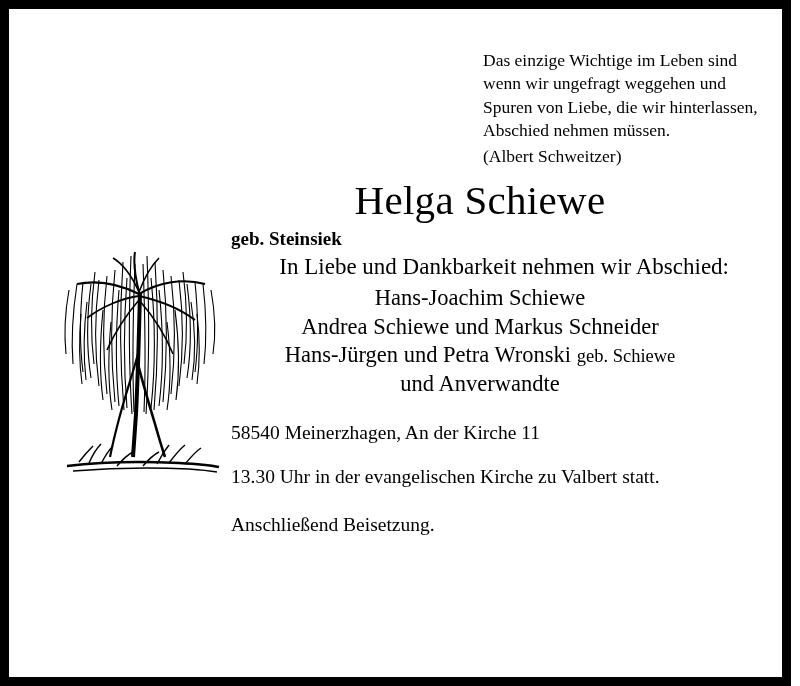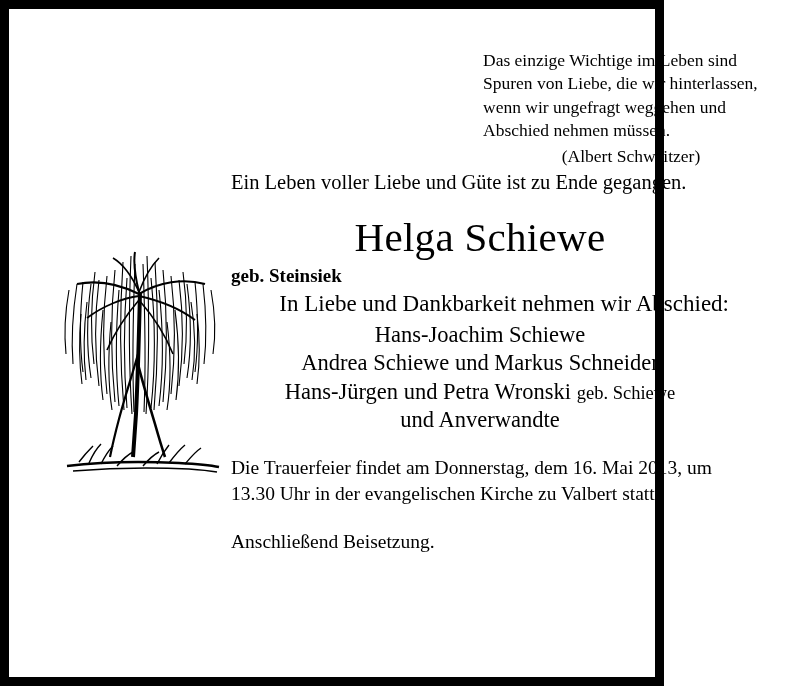--- a/index.html
+++ b/index.html
@@ -10,21 +10,21 @@
   body {
     width: 800px;
     height: 686px;
     font-family: "Liberation Serif", serif;
     color: #000000;
     overflow: hidden;
   }
   .obituary {
     position: relative;
     box-sizing: border-box;
-    width: 664px;
+    width: 791px;
     height: 686px;
     border: 9px solid #000000;
     background: #b91c1c;
   }
   .inner {
     position: relative;
     box-sizing: border-box;
     width: 100%;
     height: 100%;
     background: #ffffff;
@@ -36,21 +36,21 @@
     left: 474px;
     top: 40px;
     width: 300px;
     font-size: 17.5px;
     line-height: 1.33;
     text-align: left;
   }
   .quote-line { white-space: nowrap; }
   .quote-author {
     margin-top: 3px;
-    text-align: center;
+    text-align: left;
     padding-right: 4px;
     white-space: nowrap;
   }
 
   
   .tree {
     position: absolute;
     left: 30px;
     top: 205px;
     width: 200px;
@@ -126,22 +126,22 @@
   }
 </style>
 </head>
 <body>
 
 <div class="obituary">
   <div class="inner">
 
     <div class="quote">
       <div class="quote-line">Das einzige Wichtige im Leben sind</div>
+      <div class="quote-line">wenn wir ungefragt weggehen und</div>
       <div class="quote-line">Spuren von Liebe, die wir hinterlassen,</div>
-      <div class="quote-line">wenn wir ungefragt weggehen und</div>
       <div class="quote-line">Abschied nehmen müssen.</div>
       <div class="quote-author">(Albert Schweitzer)</div>
     </div>
 
     <div class="tree">
       <svg viewBox="0 0 200 265" width="200" height="265" aria-hidden="true">
         <g stroke="#000000" fill="none">
 
           <path d="M101 78 C100 120 99 160 97 200 C96 215 95 228 94 243" stroke-width="4"></path>
           <path d="M99 150 C104 170 110 190 116 210 C120 224 123 234 126 243" stroke-width="2.6"></path>
@@ -204,36 +204,35 @@
             <path d="M78 252 C84 245 88 241 94 238"></path>
             <path d="M104 252 C110 245 114 241 120 238"></path>
           </g>
           <path d="M28 252 C60 248 100 247 140 249 C158 250 170 251 180 253" stroke-width="2.4"></path>
           <path d="M34 257 C70 254 110 253 150 255 C164 256 172 257 178 258" stroke-width="1.6"></path>
         </g>
       </svg>
     </div>
 
     <div class="body-col">
-      <div class="lead">Ein Leben voller Liebe und Güte ist zu Ende gegangen.</div>
 
       <div class="name">Helga Schiewe</div>
       <div class="birthname">geb. Steinsiek</div>
 
       <div class="farewell-intro">In Liebe und Dankbarkeit nehmen wir Abschied:</div>
       <div class="family">
         <div><span>Hans-Joachim Schiewe</span></div>
         <div><span>Andrea Schiewe und Markus Schneider</span></div>
         <div><span>Hans-Jürgen und Petra Wronski</span> <span class="small">geb. Schiewe</span></div>
         <div><span>und Anverwandte</span></div>
       </div>
 
+      <div class="address">58540 Meinerzhagen, An der Kirche 11</div>
 
       <div class="service">
-        <div class="service-line">Die Trauerfeier findet am Donnerstag, dem 16. Mai 2013, um</div>
         <div class="service-line">13.30 Uhr in der evangelischen Kirche zu Valbert statt.</div>
       </div>
 
       <div class="burial">Anschließend Beisetzung.</div>
     </div>
 
   </div>
 </div>
 
 </body></html>

